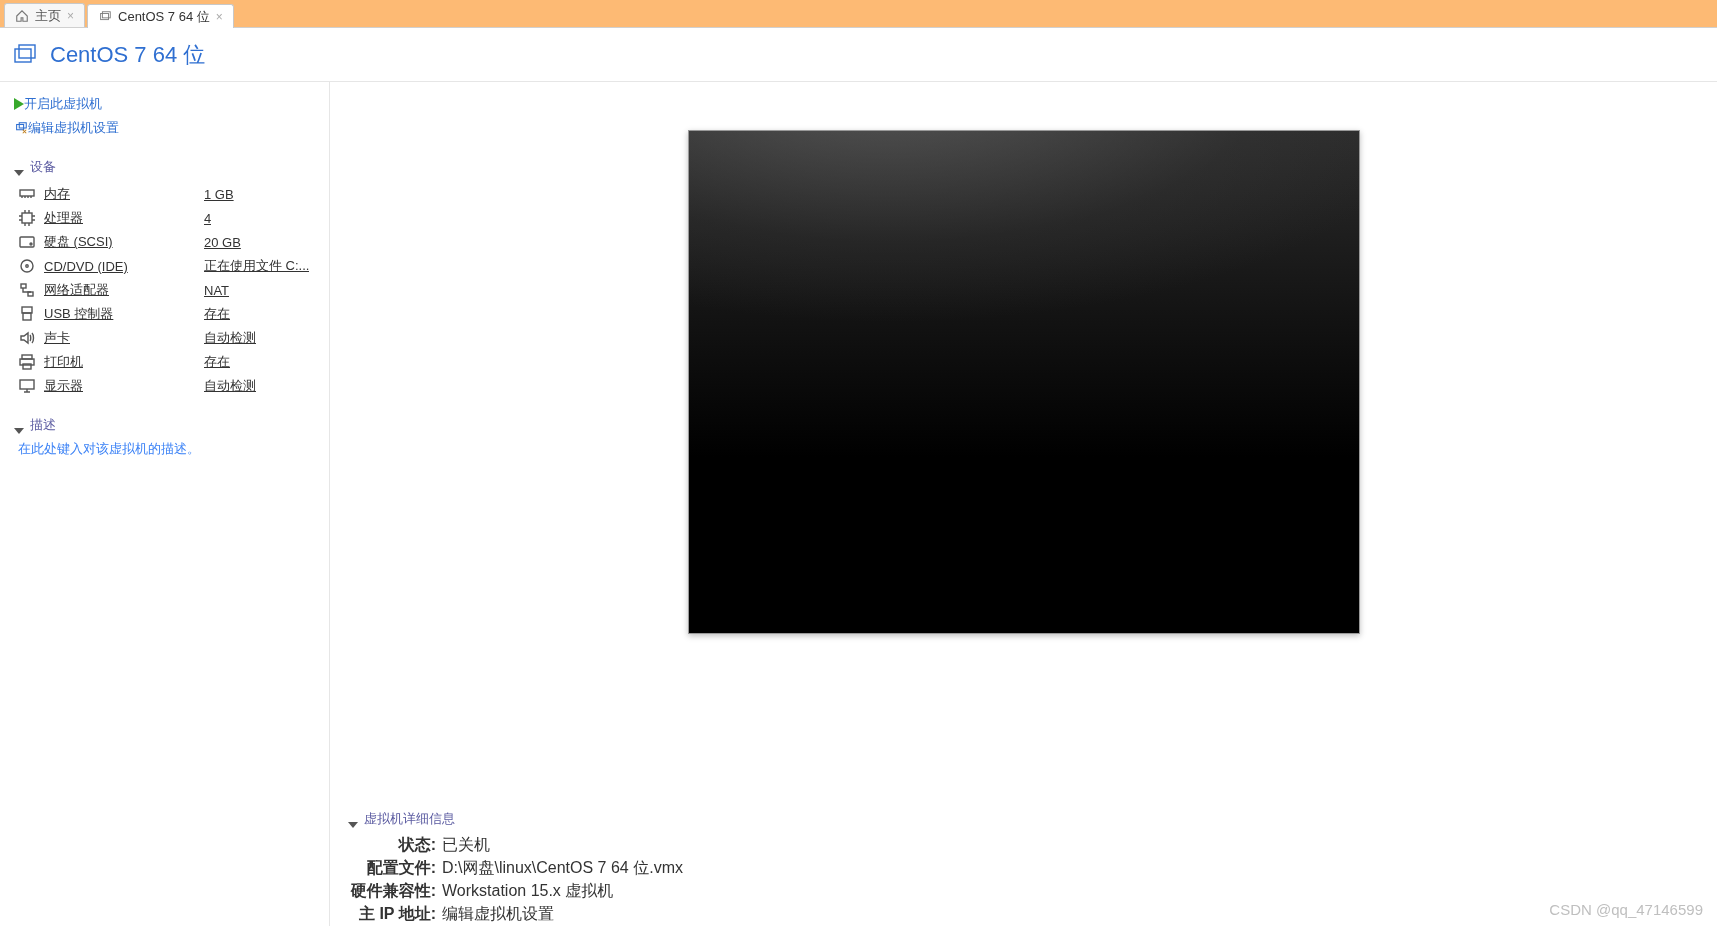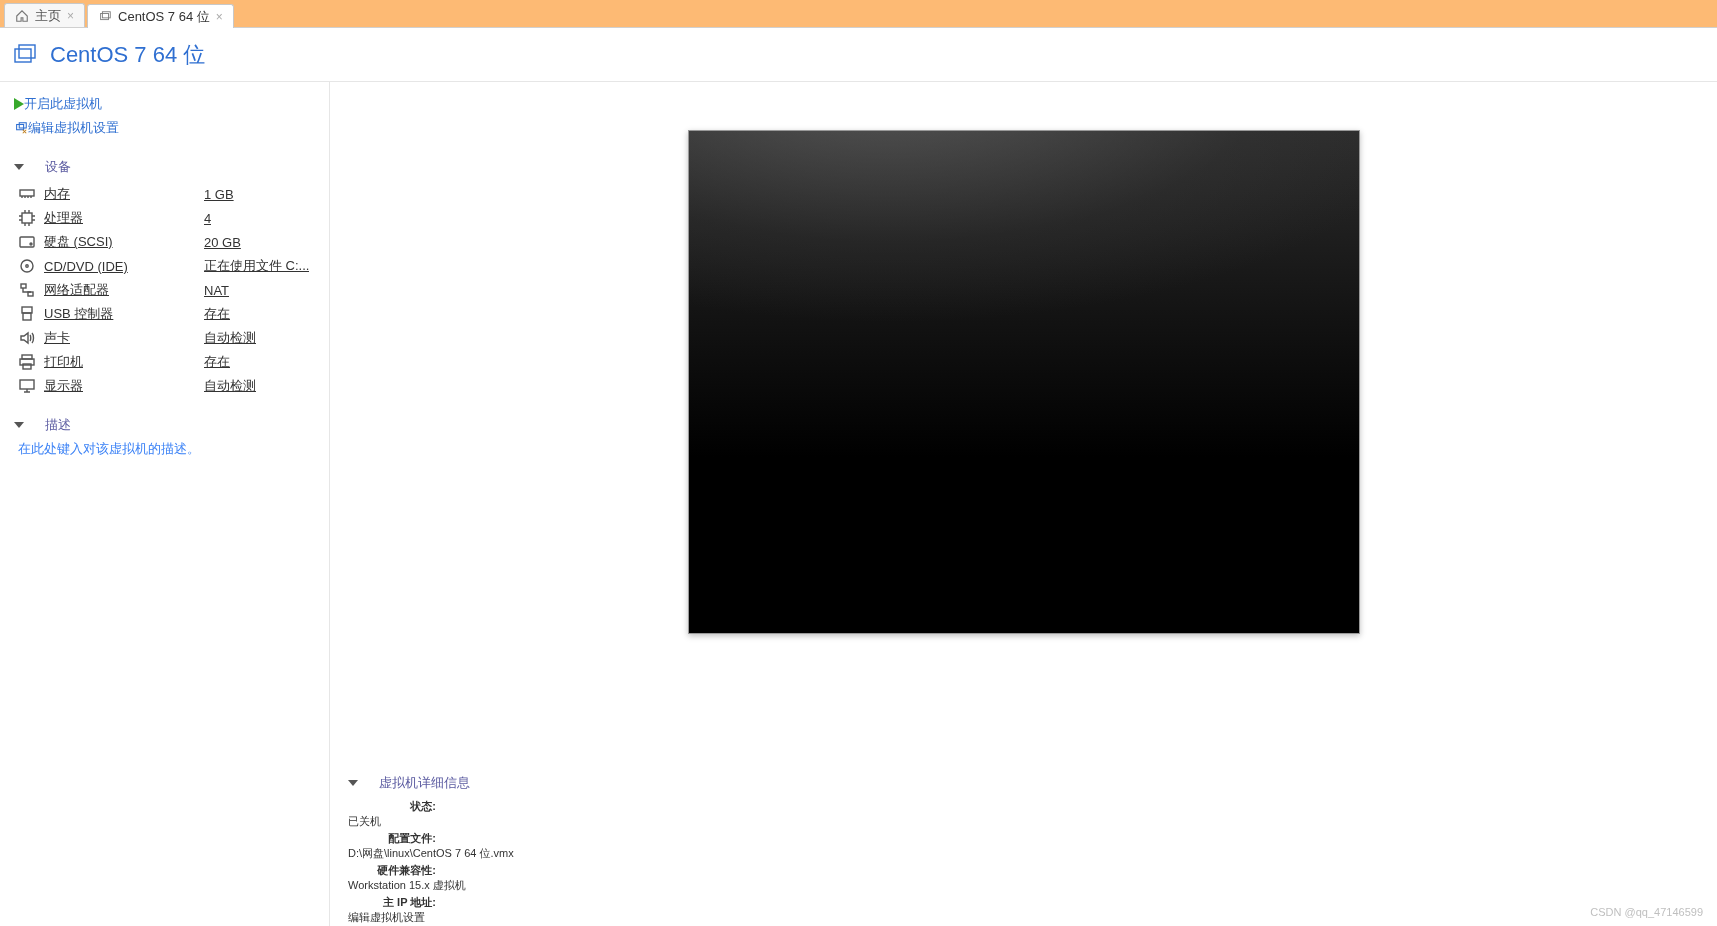--- a/index.html
+++ b/index.html
@@ -91,21 +91,21 @@
   }
   .play-tri {
     width:0;height:0;
     border-left:10px solid #38a92c;
     border-top:6px solid transparent;
     border-bottom:6px solid transparent;
   }
 
   
   .section-hdr {
-    display:flex; align-items:center; gap:21px;
+    display:flex; align-items:flex-end; gap:6px;
     margin-top:18px; margin-bottom:6px;
     color:#4a4a8a;
     cursor:pointer;
   }
   .section-hdr .tw {
     width:0;height:0;
     border-left:5px solid transparent;
     border-right:5px solid transparent;
     border-top:6px solid #555;
   }
@@ -146,30 +146,29 @@
       radial-gradient(140% 80% at 30% -10%, rgba(120,120,120,.55), rgba(60,60,60,.3) 40%, rgba(0,0,0,0) 60%),
       linear-gradient(#2c2c2c,#000 65%);
   }
 
   
   .details-wrap { padding:10px 8px 0 18px; }
   .details-wrap .section-hdr { margin-top:0; }
   .detail-row {
     display:flex;
     padding:1px 0;
-    font-size:11px;
-    flex-direction:column;
+    font-size:16px;
   }
   .detail-row .k { width:88px; text-align:right; font-weight:600; margin-right:6px; }
   .detail-row .v { color:#333; }
 
   
   .watermark {
     position:fixed; right:14px; bottom:8px;
-    color:#bfbfbf; font-size:11px;
+    color:#bfbfbf; font-size:15px;
     pointer-events:none;
   }
 </style>
 </head>
 <body>
 
 <div class="tabs">
   <div class="tab">
     <span class="ico">
       <svg viewBox="0 0 16 16">

